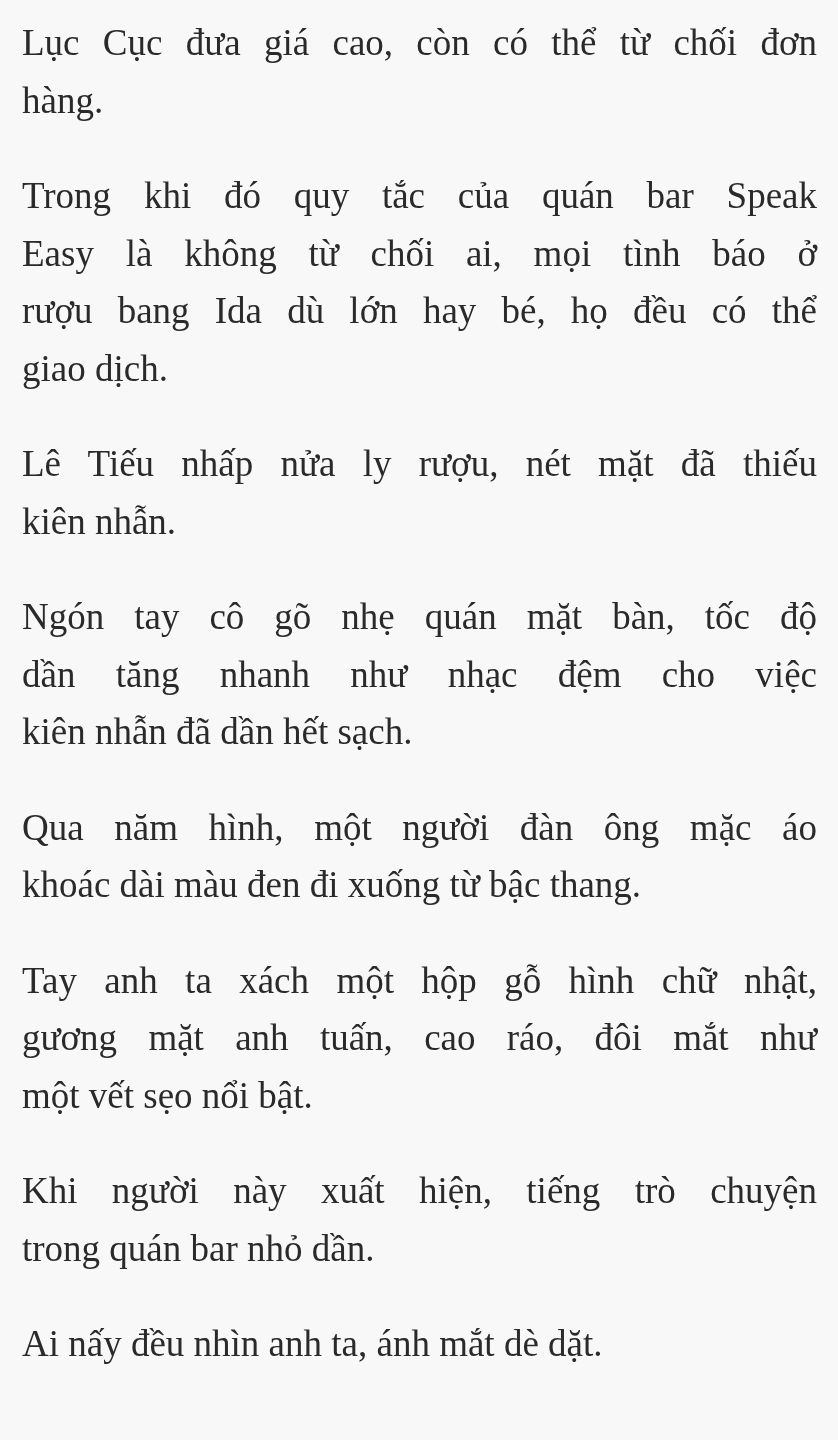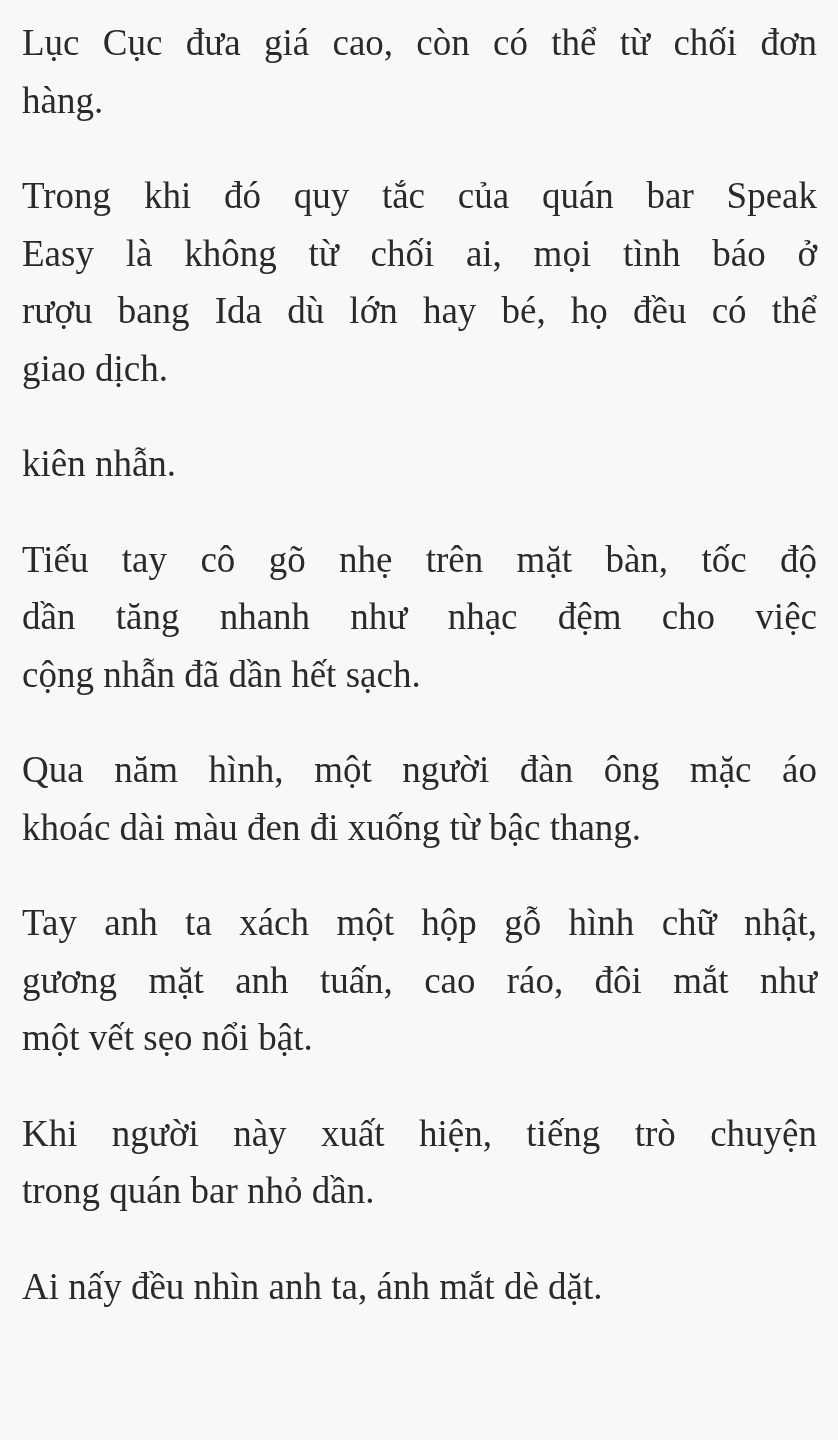--- a/index.html
+++ b/index.html
@@ -47,27 +47,28 @@
   </div>
 
   <div class="para">
     <div class="line">Trong khi đó quy tắc của quán bar Speak</div>
     <div class="line">Easy là không từ chối ai, mọi tình báo ở</div>
     <div class="line">rượu bang Ida dù lớn hay bé, họ đều có thể</div>
     <div class="line last">giao dịch.</div>
   </div>
 
   <div class="para">
+    <div class="line">Lê Tiếu nhấp nửa ly rượu, nét mặt đã thiếu</div>
     <div class="line last">kiên nhẫn.</div>
   </div>
 
   <div class="para">
-    <div class="line">Tiếu tay cô gõ nhẹ trên mặt bàn, tốc độ</div>
+    <div class="line">Ngón tay cô gõ nhẹ quán mặt bàn, tốc độ</div>
     <div class="line">dần tăng nhanh như nhạc đệm cho việc</div>
-    <div class="line last">cộng nhẫn đã dần hết sạch.</div>
+    <div class="line last">kiên nhẫn đã dần hết sạch.</div>
   </div>
 
   <div class="para">
     <div class="line">Qua năm hình, một người đàn ông mặc áo</div>
     <div class="line last">khoác dài màu đen đi xuống từ bậc thang.</div>
   </div>
 
   <div class="para">
     <div class="line">Tay anh ta xách một hộp gỗ hình chữ nhật,</div>
     <div class="line">gương mặt anh tuấn, cao ráo, đôi mắt như</div>

